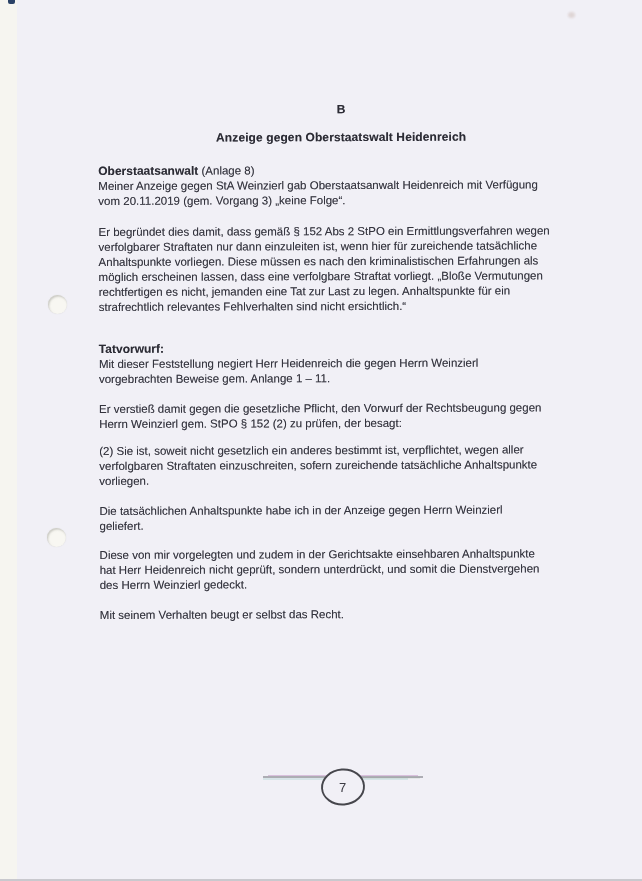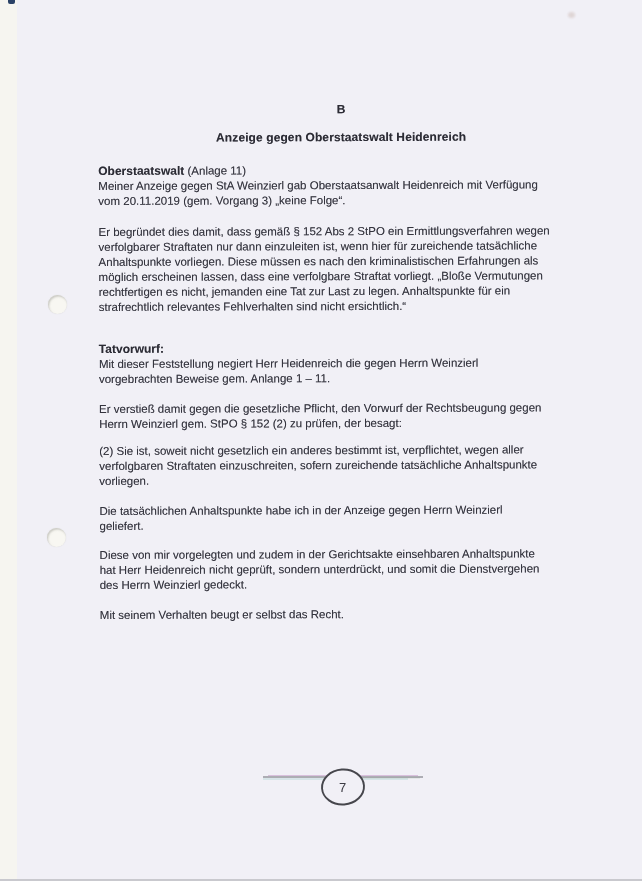--- a/index.html
+++ b/index.html
@@ -108,21 +108,21 @@
   <div class="hole hole-1"></div>
   <div class="hole hole-2"></div>
 
   <div class="content">
 
     <div class="center-block">B</div>
 
     <div class="center-block doc-title">Anzeige gegen Oberstaatswalt Heidenreich</div>
 
     <div class="section-heading">
-      <span class="bold">Oberstaatswalt</span><span> (Anlage 11)</span>
+      <span class="bold">Oberstaatsanwalt</span><span> (Anlage 8)</span>
     </div>
 
     <p class="para p-intro">Meiner Anzeige gegen StA Weinzierl gab Oberstaatsanwalt Heidenreich mit Verfügung
 vom 20.11.2019 (gem. Vorgang 3) „keine Folge“.</p>
 
     <p class="para p-reason">Er begründet dies damit, dass gemäß § 152 Abs 2 StPO ein Ermittlungsverfahren wegen
 verfolgbarer Straftaten nur dann einzuleiten ist, wenn hier für zureichende tatsächliche
 Anhaltspunkte vorliegen. Diese müssen es nach den kriminalistischen Erfahrungen als
 möglich erscheinen lassen, dass eine verfolgbare Straftat vorliegt. „Bloße Vermutungen
 rechtfertigen es nicht, jemanden eine Tat zur Last zu legen. Anhaltspunkte für ein

